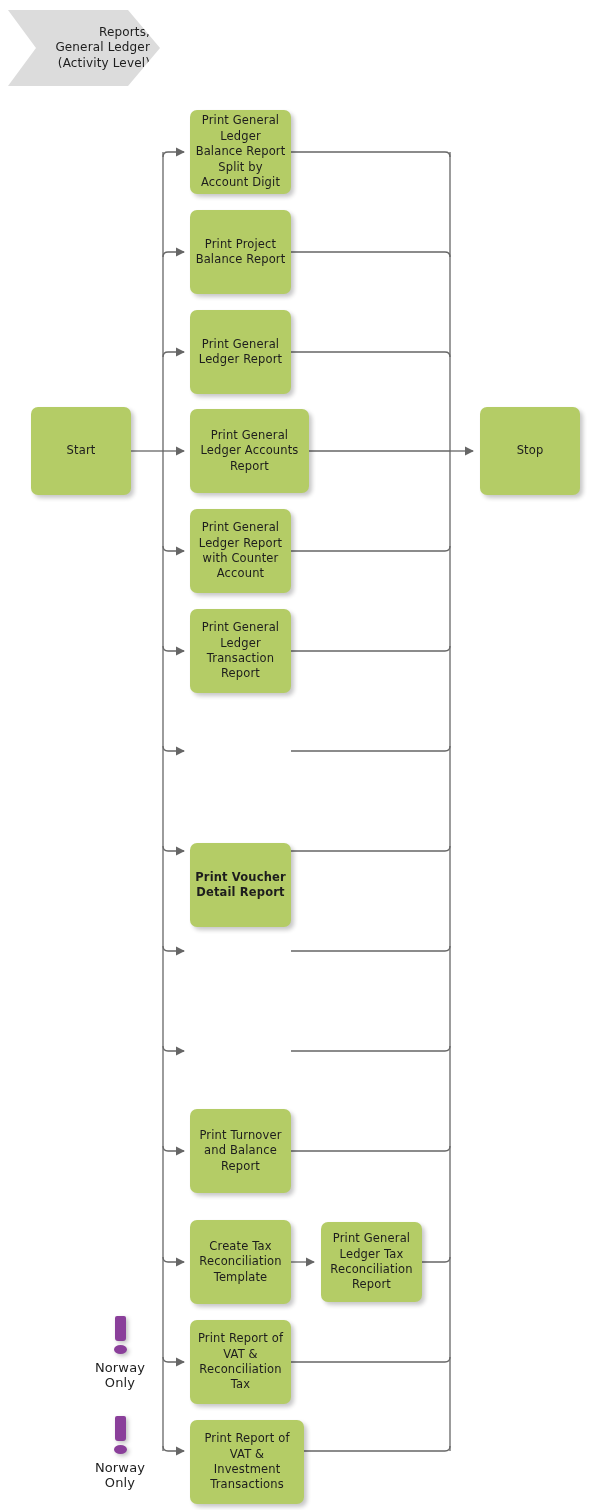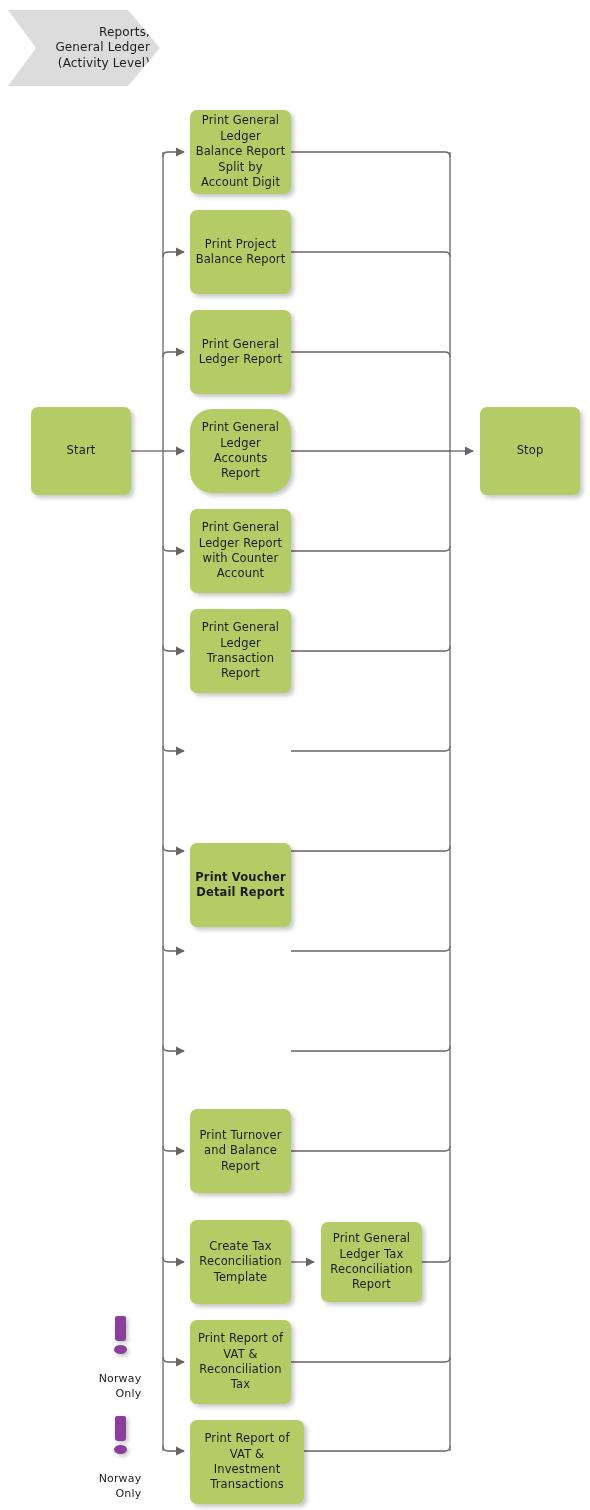--- a/index.html
+++ b/index.html
@@ -77,24 +77,24 @@
     background:#8a3f9a;
     border-radius:2px 2px 3px 3px;
   }
   .marker .bang .dot{
     position:absolute; left:0px; top:29px;
     width:13px; height:9px;
     background:#8a3f9a;
     border-radius:50%;
   }
   .marker .mlabel{
-    margin-top:18px;
-    font-size:11px;
+    margin-top:7px;
+    font-size:13px;
     line-height:14.5px;
-    text-align:right;
+    text-align:center;
     color:#1d1d1d;
     letter-spacing:0.15px;
   }
 </style>
 </head>
 <body>
 
 <div id="canvas">
 
   <svg class="edges" viewBox="0 0 590 1510">
@@ -168,21 +168,21 @@
   </div>
 
   <div class="node" style="left:190px;top:210px;width:101px;height:84px;">
     <span class="lbl">Print Project Balance Report</span>
   </div>
 
   <div class="node" style="left:190px;top:310px;width:101px;height:84px;">
     <span class="lbl">Print General Ledger Report</span>
   </div>
 
-  <div class="node" style="left:190px;top:409px;width:101px;height:84px;border-radius:22px;">
+  <div class="node" style="left:190px;top:409px;width:119px;height:84px;">
     <span class="lbl">Print General Ledger Accounts Report</span>
   </div>
 
   <div class="node" style="left:190px;top:509px;width:101px;height:84px;">
     <span class="lbl">Print General Ledger Report with Counter Account</span>
   </div>
 
   <div class="node" style="left:190px;top:609px;width:101px;height:84px;">
     <span class="lbl">Print General Ledger Transaction Report</span>
   </div>

